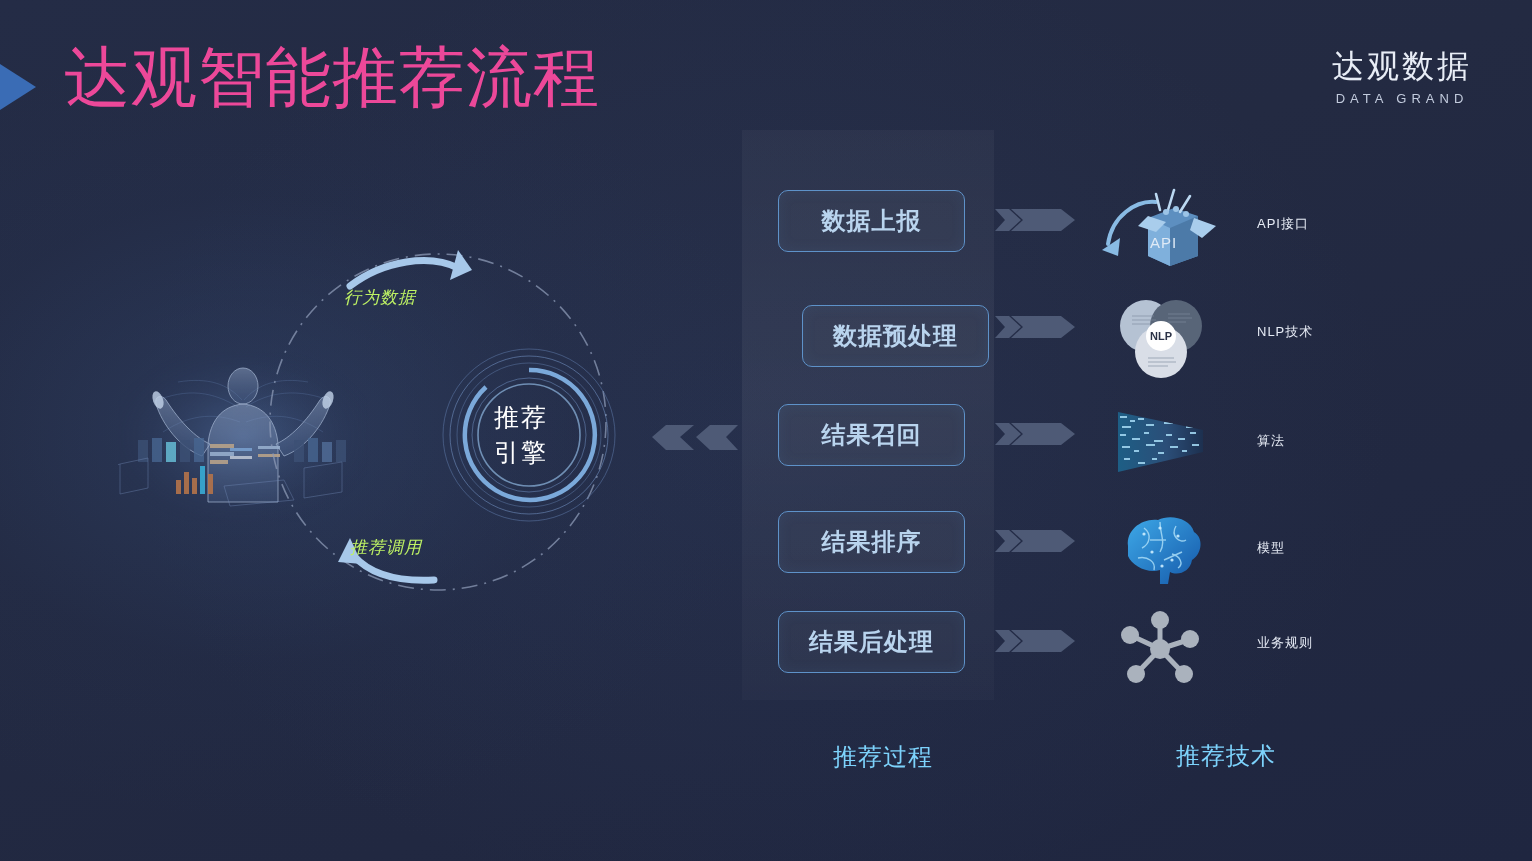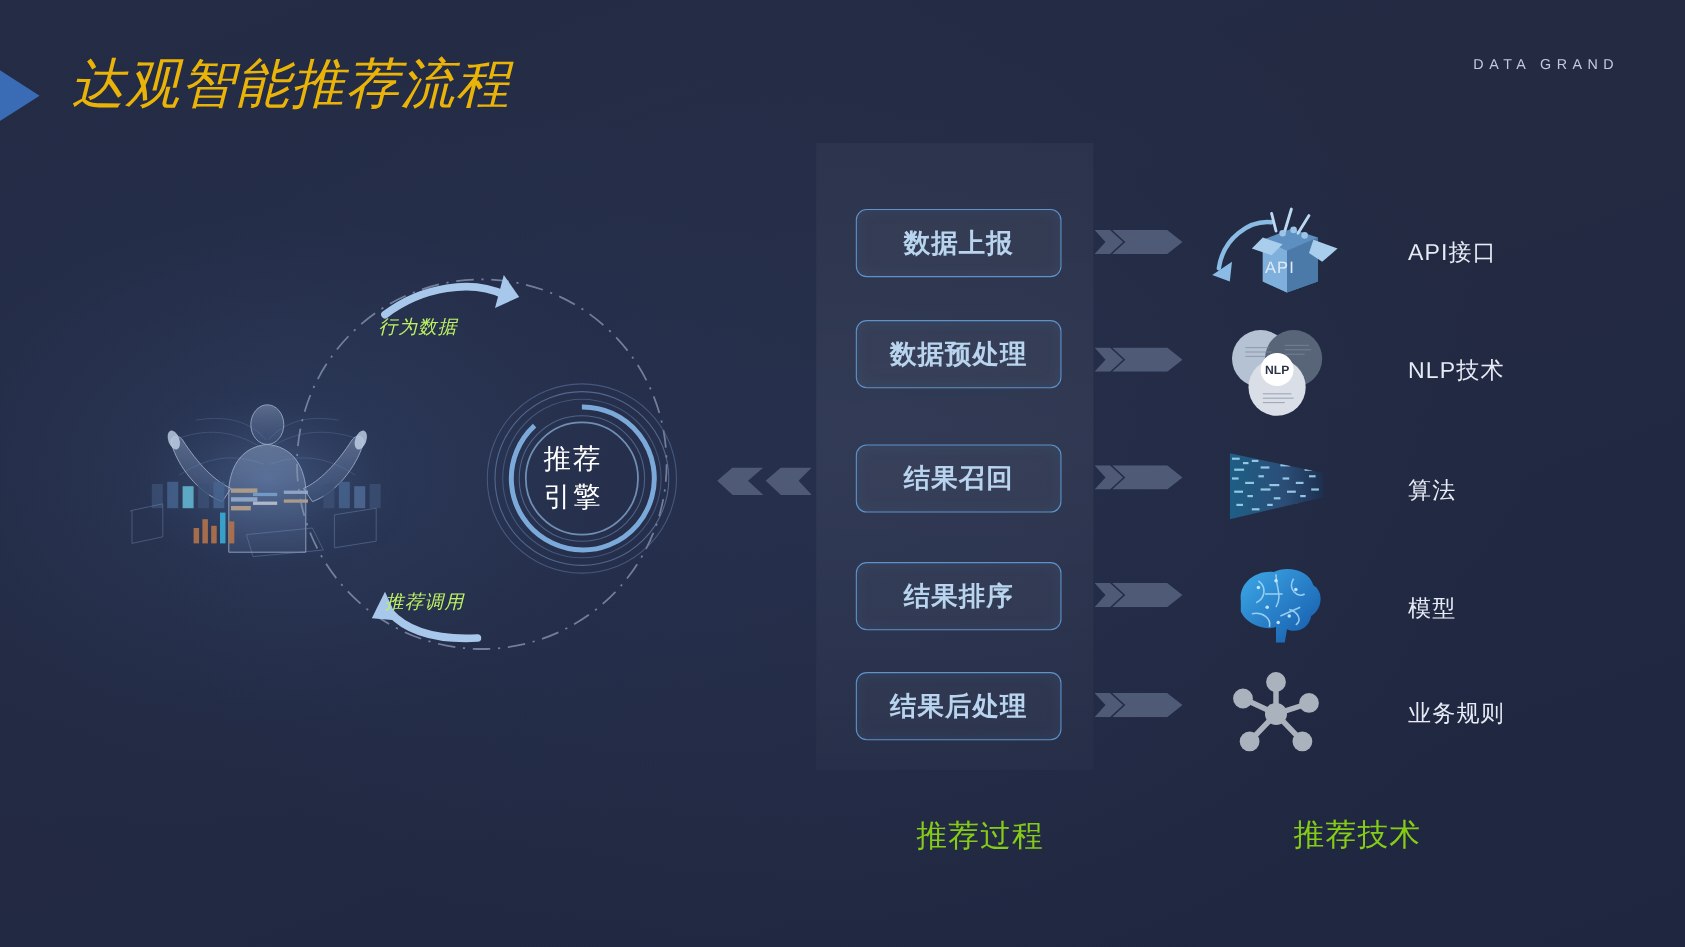--- a/index.html
+++ b/index.html
@@ -21,25 +21,24 @@
   
   .title-marker{
     position:absolute;left:-14px;top:55px;
     width:0;height:0;
     border-top:32px solid transparent;
     border-bottom:32px solid transparent;
     border-left:50px solid #3a6cb5;
   }
   .page-title{
     position:absolute;left:64px;top:46px;
-    font-size:49px;line-height:62px;
-    color:#eab308;letter-spacing:1px;
+    font-size:66px;line-height:62px;
+    color:#ec4899;letter-spacing:1px;
     font-weight:400;
     white-space:nowrap;
-    font-style:italic;
   }
   .logo{
     position:absolute;right:60px;top:46px;
     text-align:center;
   }
   .logo-cn{
     font-size:32px;line-height:40px;color:#e8edf6;
     letter-spacing:3px;font-weight:500;
   }
   .logo-en{
@@ -92,21 +91,21 @@
     position:absolute;left:778px;
     width:185px;height:60px;
     border:1.6px solid #5e92c9;
     border-radius:10px;
     background:rgba(255,255,255,0.03);
     display:flex;align-items:center;justify-content:center;
     color:#b9d4ee;font-size:24px;font-weight:bold;
     letter-spacing:1px;
     box-shadow:0 0 14px rgba(90,150,210,0.10) inset;
   }
-  .pb0{top:190px;} .pb1{top:291px;} .pb2{top:404px;}
+  .pb0{top:190px;} .pb1{top:305px;margin-left:24px;} .pb2{top:404px;}
   .pb3{top:511px;} .pb4{top:611px;}
 
   
   .chev{
     position:absolute;left:995px;width:80px;height:22px;
   }
   .cv0{top:209px;} .cv1{top:316px;} .cv2{top:423px;}
   .cv3{top:530px;} .cv4{top:630px;}
   .chev-left{
     position:absolute;left:652px;top:425px;width:86px;height:25px;
@@ -115,46 +114,46 @@
   
   .tech-icon{
     position:absolute;left:1098px;
     width:125px;height:90px;
   }
   .ti0{top:182px;} .ti1{top:292px;} .ti2{top:396px;}
   .ti3{top:504px;} .ti4{top:604px;}
 
   .tech-label{
     position:absolute;left:1257px;
-    font-size:21px;color:#e6ebf5;letter-spacing:1px;
+    font-size:13px;color:#e6ebf5;letter-spacing:1px;
     white-space:nowrap;
-    margin-left:23px;
   }
   .tl0{top:215px;} .tl1{top:323px;} .tl2{top:432px;}
   .tl3{top:539px;} .tl4{top:634px;text-align:right;}
 
   
   .caption{
     position:absolute;
-    font-size:28px;color:#84cc16;letter-spacing:1px;
+    font-size:24px;color:#7dd3fc;letter-spacing:1px;
     white-space:nowrap;
     text-align:center;
   }
   .cap-process{left:833px;top:741px;}
   .cap-tech{left:1176px;top:740px;}
 </style>
 </head>
 <body>
 
 <div class="slide"></div>
 
 <div class="title-marker"></div>
 <div class="page-title">达观智能推荐流程</div>
 
 <div class="logo">
+  <div class="logo-cn">达观数据</div>
   <div class="logo-en">DATA GRAND</div>
 </div>
 
 <svg class="user-illustration" viewBox="0 0 250 170">
   <defs>
     <radialGradient id="glowUser" cx="50%" cy="50%" r="55%">
       <stop offset="0%" stop-color="#5d7fb5" stop-opacity="0.45"></stop>
       <stop offset="100%" stop-color="#2a3350" stop-opacity="0"></stop>
     </radialGradient>
     <linearGradient id="bodyG" x1="0" y1="0" x2="0" y2="1">

